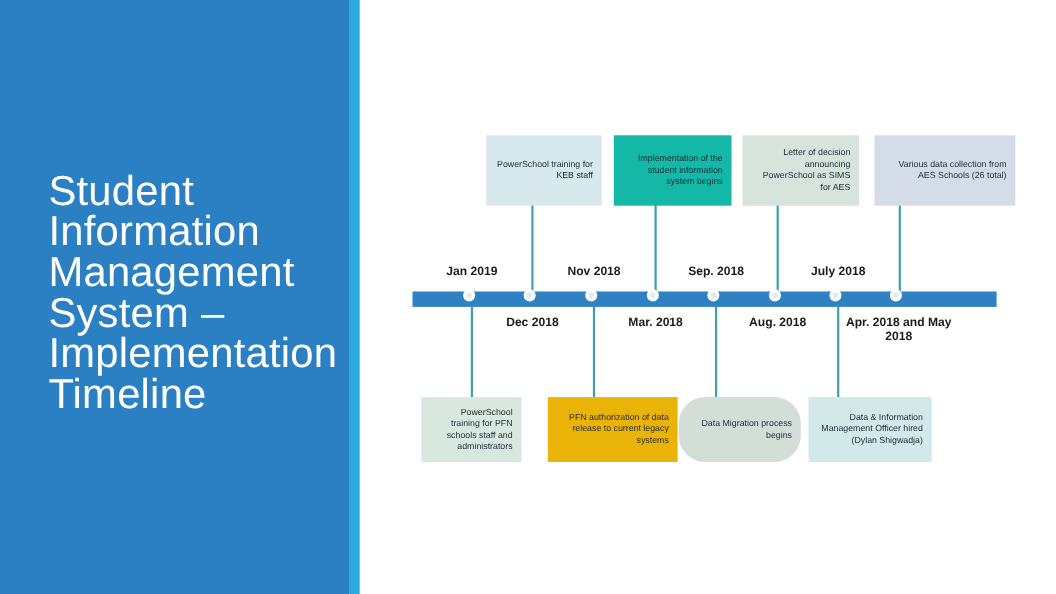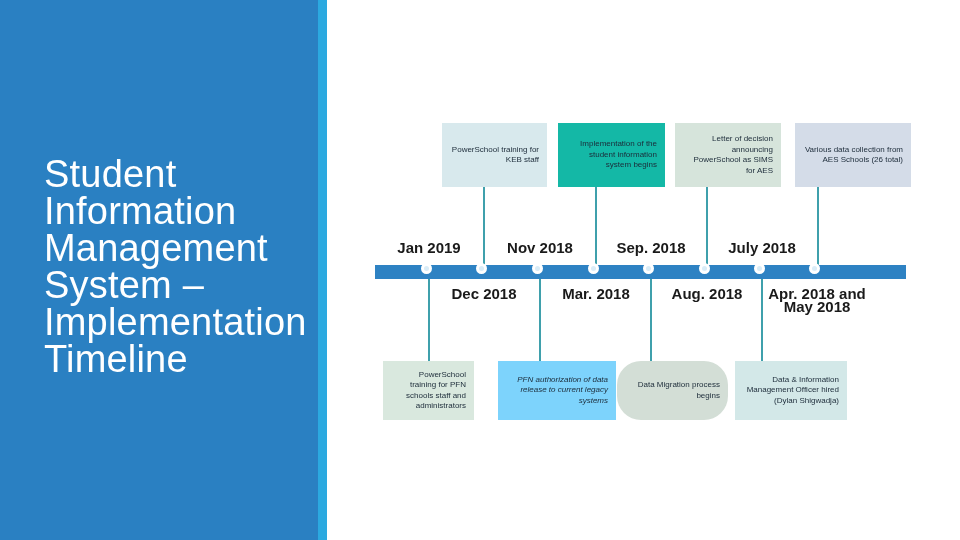--- a/index.html
+++ b/index.html
@@ -36,21 +36,21 @@
     position: absolute; top: 263px; width: 11px; height: 11px;
     background: #D9ECF7; border: 3px solid #ffffff; border-radius: 50%;
   }
   .connector {
     position: absolute; width: 2px; background: #3FA0AC;
   }
   .conn-up   { top: 186px; height: 80px; }
   .conn-down { top: 279px; height: 82px; }
 
   .tl-date {
-    position: absolute; font-size: 15px; font-weight: bold; color: #1a1a1a;
+    position: absolute; font-size: 11px; font-weight: bold; color: #1a1a1a;
     text-align: center; line-height: 13px;
   }
   .date-above { top: 241px; width: 80px; }
   .date-below { top: 287px; width: 120px; }
 
   .event-box {
     position: absolute; display: flex; align-items: center; justify-content: flex-end;
     padding: 4px 8px; font-size: 8px; line-height: 10.5px; color: #1c2b39;
     text-align: right;
   }
@@ -98,28 +98,28 @@
 
   <div class="event-box row-top" style="left: 442px; width: 105px; background: rgb(216, 233, 237);">
     <span>PowerSchool training for KEB staff</span>
   </div>
   <div class="event-box row-top" style="left: 558px; width: 107px; background: #14b8a6;">
     <span>Implementation of the student information system begins</span>
   </div>
   <div class="event-box row-top" style="left: 675px; width: 106px; background: rgb(214, 228, 219);">
     <span>Letter of decision announcing PowerSchool as SIMS for AES</span>
   </div>
-  <div class="event-box row-top" style="left: 795px; width: 116px; background: rgb(212, 220, 232);">
+  <div class="event-box row-top" style="left: 795px; width: 128px; background: rgb(212, 220, 232);">
     <span>Various data collection from AES Schools (26 total)</span>
   </div>
 
   <div class="event-box row-bottom" style="left: 383px; width: 91px; background: rgb(217, 232, 222);">
     <span>PowerSchool training for PFN schools staff and administrators</span>
   </div>
-  <div class="event-box row-bottom" style="left: 498px; width: 118px; background: #7dd3fc; font-style: italic;">
+  <div class="event-box row-bottom" style="left: 498px; width: 118px; background: #eab308;">
     <span>PFN authorization of data release to current legacy systems</span>
   </div>
   <div class="event-box row-bottom" style="left: 617px; width: 111px; background: rgb(211, 222, 214); border-radius: 24px;">
     <span>Data Migration process begins</span>
   </div>
   <div class="event-box row-bottom" style="left: 735px; width: 112px; background: rgb(211, 232, 232);">
     <span>Data &amp; Information Management Officer hired (Dylan Shigwadja)</span>
   </div>
 
 </div>

